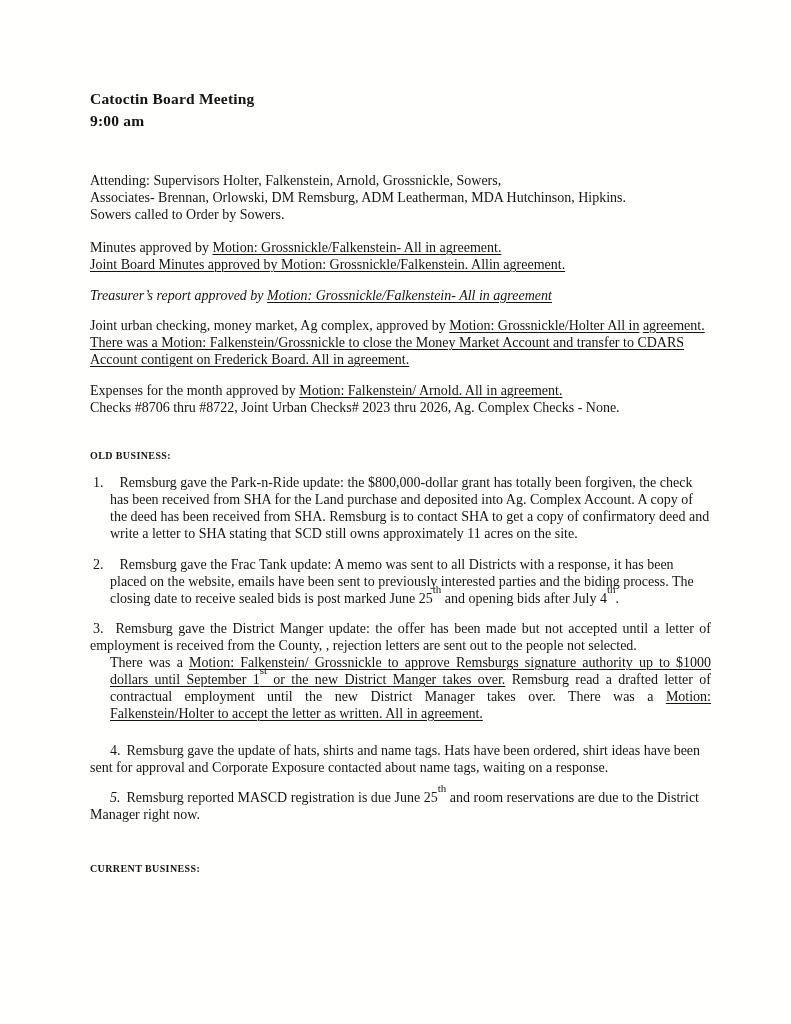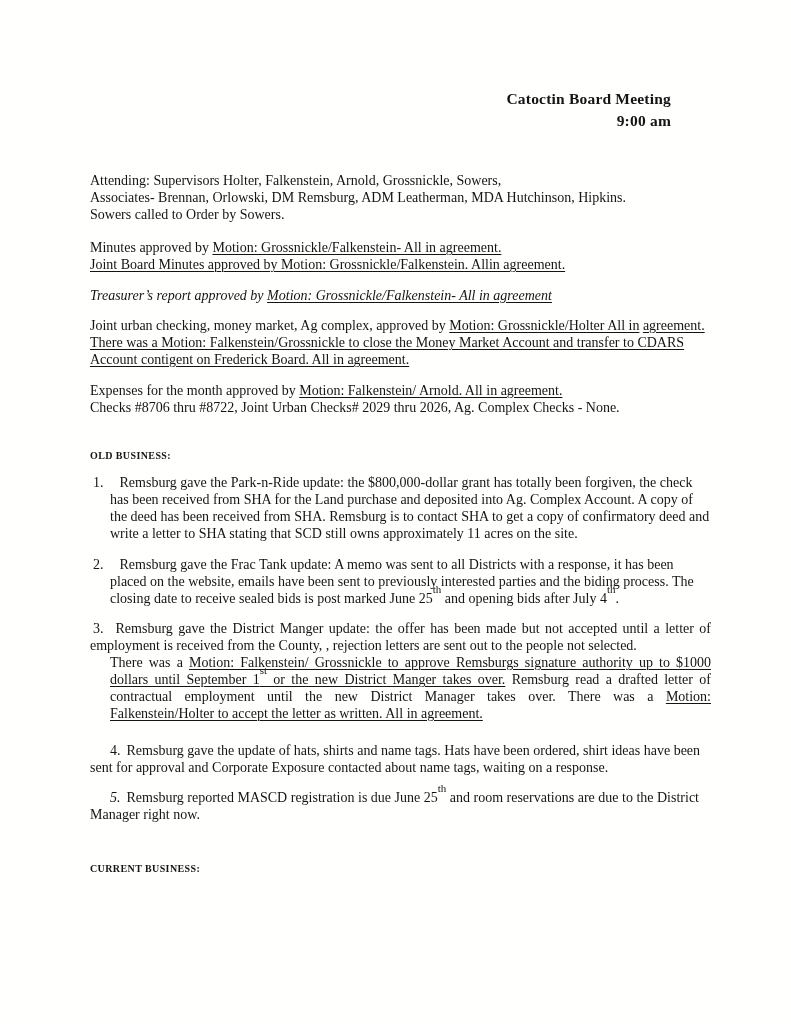--- a/index.html
+++ b/index.html
@@ -10,21 +10,21 @@
     box-sizing:border-box;
     padding:88px 80px 0 90px;
     font-family:"Liberation Serif","DejaVu Serif",serif;
     color:#141414;
     font-size:14px;
     line-height:17px;
     overflow:hidden;
     -webkit-font-smoothing:antialiased;
   }
   .title-block{
-    text-align:right;
+    text-align:left;
     font-weight:bold;
     font-size:15.5px;
     line-height:22px;
     margin:0 40px 40px 0;
     letter-spacing:.2px;
   }
   p{margin:0;}
   .line{white-space:nowrap;}
   .u{text-decoration:underline;text-decoration-thickness:1.3px;text-underline-offset:2px;}
   .para-attending{margin-bottom:16px;}
@@ -97,21 +97,21 @@
 
   <p class="para-joint">
     <span class="line"><span>Joint urban checking, money market, Ag complex, approved by </span><span class="u">Motion: Grossnickle/Holter All in</span></span>
     <span class="line"><span class="u">agreement.</span></span>
     <span class="line"><span class="u">There was a Motion: Falkenstein/Grossnickle to close the Money Market Account and transfer to CDARS</span></span>
     <span class="line"><span class="u">Account contigent on Frederick Board. All in agreement.</span></span>
   </p>
 
   <p class="para-expenses">
     <span class="line"><span>Expenses for the month approved by </span><span class="u">Motion: Falkenstein/ Arnold. All in agreement.</span></span>
-    <span class="line">Checks #8706 thru #8722, Joint Urban Checks# 2029 thru 2026, Ag. Complex Checks - None.</span>
+    <span class="line">Checks #8706 thru #8722, Joint Urban Checks# 2023 thru 2026, Ag. Complex Checks - None.</span>
   </p>
 
   <p class="heading">OLD BUSINESS:</p>
 
   <p class="list-item"><span class="num">1.</span><span>Remsburg gave the Park-n-Ride update: the $800,000-dollar grant has totally been forgiven, the check has been received from SHA for the Land purchase and deposited into Ag. Complex Account. A copy of the deed has been received from SHA. Remsburg is to contact SHA to get a copy of confirmatory deed and write a letter to SHA stating that SCD still owns approximately 11 acres on the site.</span></p>
 
   <p class="list-item item2"><span class="num">2.</span><span>Remsburg gave the Frac Tank update: A memo was sent to all Districts with a response, it has been placed on the website, emails have been sent to previously interested parties and the biding process. The closing date to receive sealed bids is post marked June 25</span><sup class="sp">th</sup><span> and opening bids after July 4</span><sup class="sp">th</sup><span>.</span></p>
 
   <p class="item3-p1"><span class="num">3.</span><span>Remsburg gave the District Manger update: the offer has been made but not accepted until a letter of employment is received from the County, , rejection letters are sent out to the people not selected.</span></p>
 

